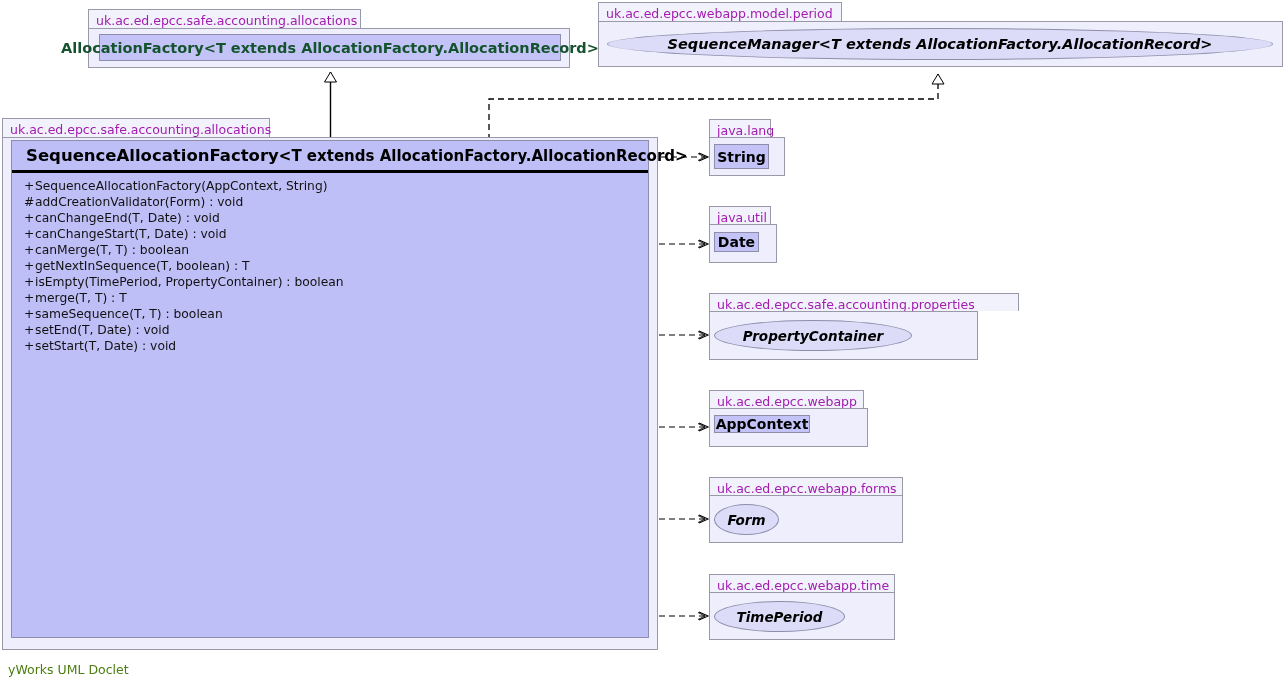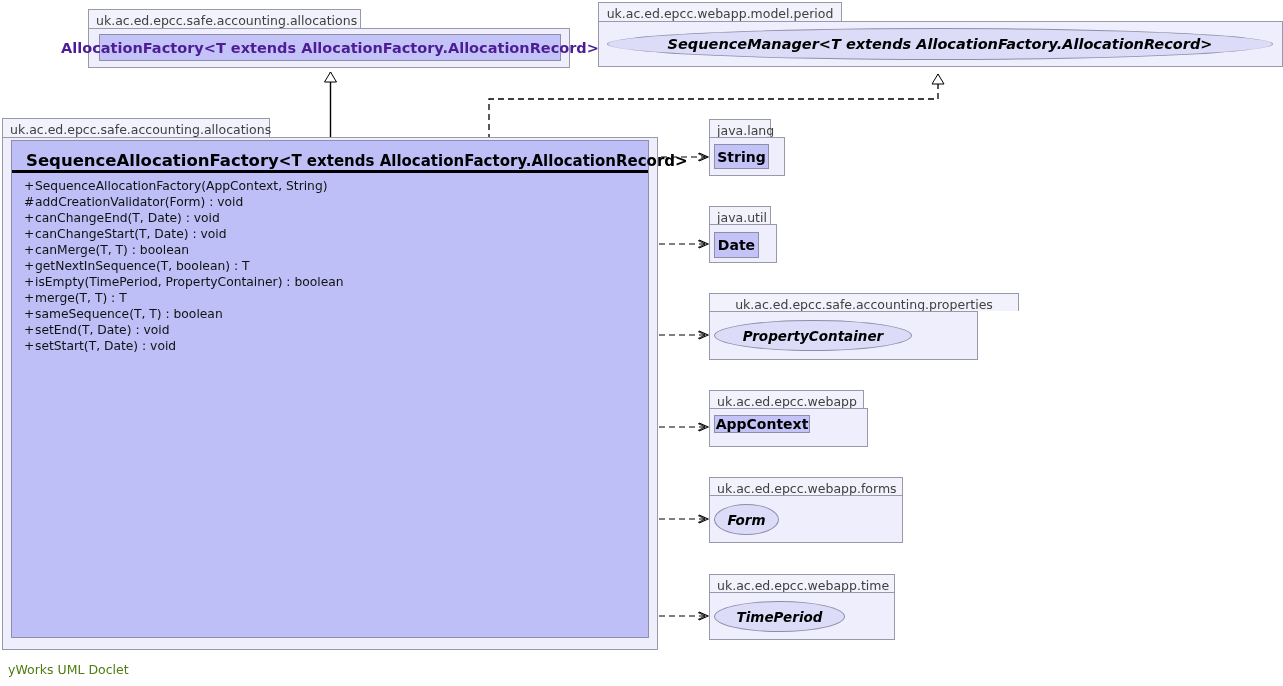--- a/index.html
+++ b/index.html
@@ -27,42 +27,41 @@
     background: #eeeefc;
     border: 1px solid #9999aa;
   }
   .pkg-tab {
     position: absolute;
     box-sizing: border-box;
     background: #f2f2fd;
     border: 1px solid #9999aa;
     border-bottom: none;
     font-size: 12.5px;
-    color: #404040;
+    color: #a21caf;
     line-height: 1;
     padding: 5px 7px 4px 7px;
     white-space: nowrap;
     font-family: "DejaVu Sans", sans-serif;
-    text-align: center;
   }
   
   .cls {
     position: absolute;
     box-sizing: border-box;
     background: #c3c3f7;
     border: 1px solid #8e8eab;
     display: flex;
     align-items: center;
     justify-content: center;
     white-space: nowrap;
   }
   .cls-title {
     font-weight: bold;
     font-size: 14.5px;
-    color: #4c1d95;
+    color: #14532d;
     letter-spacing: 0px;
   }
   .cls-title .generic {
     font-weight: bold;
   }
   .cls-small {
     font-weight: bold;
     font-size: 14px;
     color: #000000;
   }
@@ -93,21 +92,21 @@
   
   .mainclass {
     position: absolute;
     box-sizing: border-box;
     background: #bfbff8;
     border: 1px solid #8e8eab;
   }
   .mainclass-header {
     height: 32px;
     display: flex;
-    align-items: flex-end;
+    align-items: center;
     padding-left: 14px;
     border-bottom: 3px solid #000000;
     box-sizing: border-box;
     white-space: nowrap;
   }
   .mainclass-header .name {
     font-weight: bold;
     font-size: 16.5px;
     color: #000000;
   }
@@ -257,21 +256,21 @@
   </div>
 
   <div class="pkg-tab" style="left:709px; top:119px; width:62px; height:18px;">java.lang</div>
   <div class="pkg" style="left:709px; top:137px; width:76px; height:39px;"></div>
   <div class="cls" style="left:714px; top:144px; width:55px; height:25px;">
     <span class="cls-small">String</span>
   </div>
 
   <div class="pkg-tab" style="left:709px; top:206px; width:62px; height:18px;">java.util</div>
   <div class="pkg" style="left:709px; top:224px; width:68px; height:39px;"></div>
-  <div class="cls" style="left:714px; top:232px; width:45px; height:26px;">
+  <div class="cls" style="left:714px; top:232px; width:45px; height:20px;">
     <span class="cls-small">Date</span>
   </div>
 
   <div class="pkg-tab" style="left:709px; top:293px; width:310px; height:18px;">uk.ac.ed.epcc.safe.accounting.properties</div>
   <div class="pkg" style="left:709px; top:311px; width:269px; height:49px;"></div>
   <div class="iface" style="left:714px; top:320px; width:198px; height:31px;">
     <span class="iface-title">PropertyContainer</span>
   </div>
 
   <div class="pkg-tab" style="left:709px; top:390px; width:155px; height:18px;">uk.ac.ed.epcc.webapp</div>

